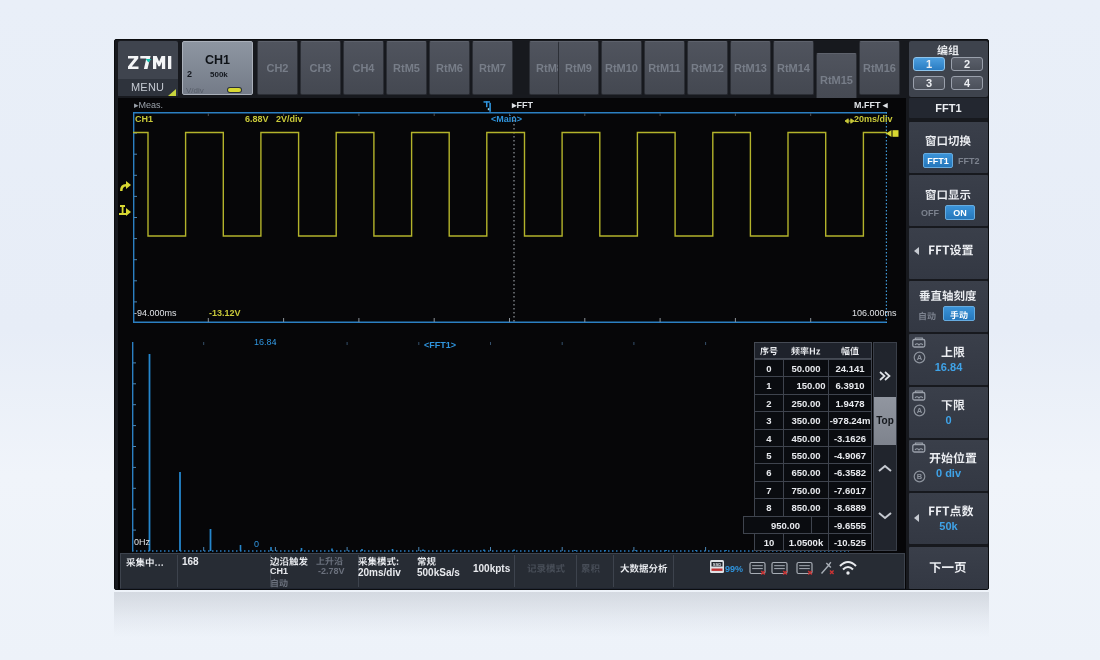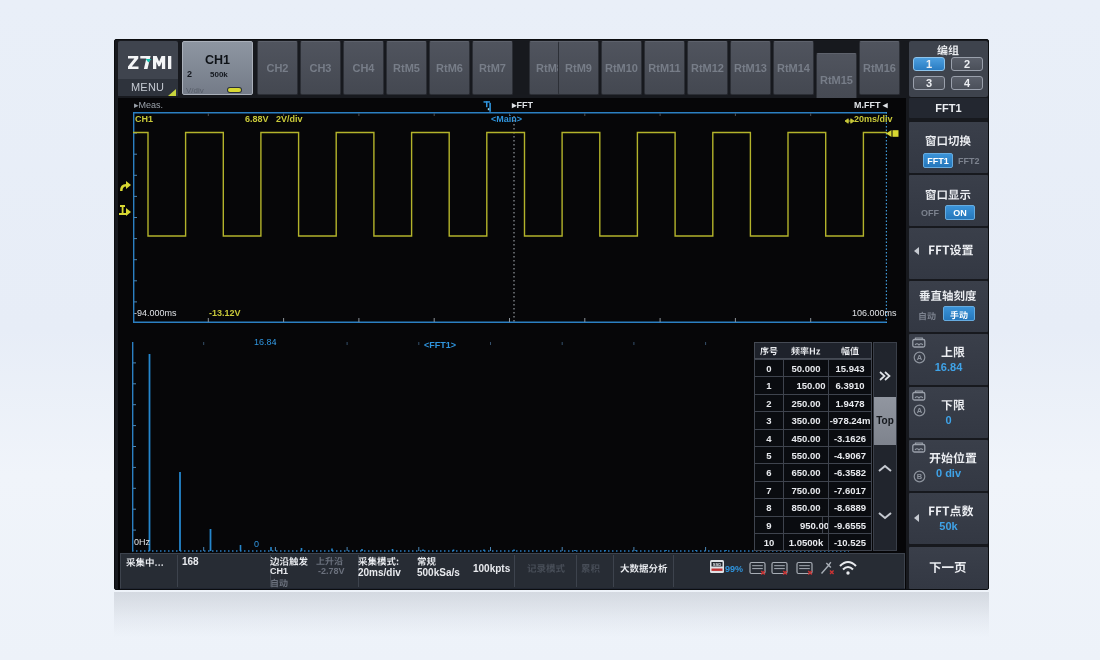--- a/index.html
+++ b/index.html
@@ -223,21 +223,21 @@
       <path transform="translate(0,9.4)" fill="#e8eaee" d="M3.3 -3.7C3.8 -3.5 4.3 -3.2 4.7 -3.0H2.3V-2.1H4.7V-0.3C4.7 -0.2 4.7 -0.2 4.5 -0.2C4.3 -0.2 3.7 -0.2 3.1 -0.2C3.3 0.1 3.5 0.5 3.5 0.8C4.3 0.8 4.9 0.8 5.3 0.7C5.7 0.5 5.8 0.3 5.8 -0.3V-2.1H7.1C6.9 -1.8 6.7 -1.5 6.6 -1.2L7.4 -0.8C7.8 -1.3 8.3 -2.1 8.6 -2.7L7.8 -3.1L7.7 -3.0H6.4L6.5 -3.1L6.0 -3.3C6.7 -3.7 7.4 -4.3 7.9 -4.8L7.2 -5.3L7.0 -5.3H2.7V-4.4H6.1C5.8 -4.2 5.5 -3.9 5.2 -3.7C4.8 -3.9 4.3 -4.1 4.0 -4.3ZM4.1 -7.4 4.4 -6.7H1.0V-4.3C1.0 -2.9 0.9 -1.0 0.2 0.2C0.4 0.4 0.9 0.7 1.1 0.8C1.9 -0.6 2.0 -2.8 2.0 -4.3V-5.7H8.6V-6.7H5.7C5.5 -7.0 5.4 -7.4 5.2 -7.7Z M11.6 -6.4H15.3V-5.6H11.6ZM10.5 -7.3V-4.6H16.5V-7.3ZM9.5 -4.0V-3.1H11.2C11.0 -2.5 10.8 -1.9 10.6 -1.4H15.2C15.1 -0.8 14.9 -0.4 14.8 -0.3C14.7 -0.2 14.5 -0.2 14.3 -0.2C14.1 -0.2 13.4 -0.2 12.8 -0.3C13.0 0.0 13.2 0.4 13.2 0.8C13.8 0.8 14.4 0.8 14.7 0.8C15.2 0.7 15.5 0.7 15.7 0.4C16.0 0.1 16.3 -0.6 16.4 -2.0C16.5 -2.1 16.5 -2.4 16.5 -2.4H12.2L12.4 -3.1H17.5V-4.0Z"></path>
     </svg>
 <svg class="t" style="left:675.8px;top:305.2px" width="29" height="13">
       <path transform="translate(0,9.4)" fill="#e8eaee" d="M0.9 -3.6C0.8 -3.0 0.5 -2.3 0.2 -1.9C0.4 -1.8 0.8 -1.5 1.0 -1.4C1.3 -1.9 1.7 -2.7 1.8 -3.4ZM4.8 -5.4V-1.2H5.7V-4.6H7.5V-1.2H8.4V-5.4H6.9L7.2 -6.2H8.6V-7.1H4.6V-6.2H6.2C6.1 -5.9 6.0 -5.7 5.9 -5.4ZM6.2 -4.3C6.2 -1.3 6.1 -0.4 4.0 0.1C4.2 0.3 4.5 0.6 4.5 0.9C5.6 0.5 6.2 0.1 6.6 -0.6C7.1 -0.1 7.8 0.4 8.2 0.8L8.8 0.2C8.4 -0.2 7.6 -0.8 7.1 -1.2L6.7 -0.8C7.0 -1.6 7.0 -2.7 7.0 -4.3ZM3.7 -3.5C3.5 -2.8 3.3 -2.3 3.0 -1.8V-4.0H4.5V-5.0H3.2V-5.8H4.3V-6.7H3.2V-7.6H2.2V-5.0H1.7V-6.9H0.8V-5.0H0.3V-4.0H2.0V-1.3H2.6C2.1 -0.7 1.3 -0.3 0.3 0.0C0.5 0.2 0.7 0.6 0.8 0.8C3.0 0.1 4.1 -1.0 4.6 -3.3Z M16.4 -5.8C16.1 -5.4 15.6 -4.9 15.2 -4.7L16.0 -4.2C16.4 -4.4 16.8 -4.9 17.3 -5.3ZM9.6 -5.2C10.1 -4.9 10.7 -4.4 11.0 -4.1L11.7 -4.8C11.4 -5.1 10.8 -5.5 10.3 -5.8ZM9.4 -1.9V-0.9H12.9V0.8H14.1V-0.9H17.6V-1.9H14.1V-2.5H12.9V-1.9ZM12.7 -7.4 13.0 -6.9H9.6V-5.9H12.7C12.5 -5.6 12.3 -5.4 12.2 -5.3C12.1 -5.2 12.0 -5.0 11.8 -5.0C11.9 -4.8 12.1 -4.3 12.1 -4.2C12.2 -4.2 12.4 -4.3 13.1 -4.3C12.8 -4.0 12.6 -3.8 12.4 -3.7C12.1 -3.4 11.9 -3.3 11.7 -3.2C11.8 -3.0 11.9 -2.5 11.9 -2.4C12.2 -2.5 12.5 -2.5 14.7 -2.7C14.7 -2.6 14.8 -2.4 14.8 -2.3L15.7 -2.6C15.6 -2.8 15.5 -3.1 15.3 -3.3C15.9 -3.0 16.5 -2.6 16.8 -2.3L17.6 -2.9C17.1 -3.3 16.3 -3.8 15.8 -4.1L15.1 -3.6C15.0 -3.8 14.9 -4.0 14.7 -4.2L13.9 -3.9C14.0 -3.8 14.1 -3.6 14.2 -3.5L13.3 -3.4C14.0 -4.0 14.7 -4.7 15.4 -5.4L14.5 -5.9C14.4 -5.7 14.2 -5.4 14.0 -5.2L13.1 -5.1C13.4 -5.4 13.6 -5.7 13.8 -5.9H17.5V-6.9H14.3C14.1 -7.2 14.0 -7.5 13.8 -7.7ZM9.4 -3.2 9.9 -2.3C10.4 -2.6 11.1 -2.9 11.7 -3.2L11.8 -3.3L11.6 -4.1C10.8 -3.8 9.9 -3.4 9.4 -3.2Z M18.8 0.0H20.2V-2.9H22.7V0.0H24.0V-6.7H22.7V-4.0H20.2V-6.7H18.8Z M25.2 0.0H29.2V-1.0H26.8L29.1 -4.3V-5.0H25.4V-4.0H27.4L25.2 -0.7Z"></path>
     </svg>
 <svg class="t" style="left:726.0px;top:305.2px" width="18" height="13">
       <path transform="translate(0,9.4)" fill="#e8eaee" d="M3.9 -7.3V-6.4H8.6V-7.3ZM5.2 -5.1H7.3V-4.5H5.2ZM4.3 -5.9V-3.7H8.2V-5.9ZM0.4 -6.0V-1.1H1.2V-5.0H1.6V0.8H2.5V-2.1C2.7 -1.8 2.8 -1.4 2.8 -1.2C3.1 -1.2 3.3 -1.2 3.5 -1.4C3.7 -1.5 3.7 -1.8 3.7 -2.1V-6.0H2.5V-7.6H1.6V-6.0ZM2.5 -5.0H2.9V-2.2C2.9 -2.1 2.9 -2.1 2.9 -2.1H2.5ZM4.9 -0.9H5.7V-0.3H4.9ZM7.6 -0.9V-0.3H6.7V-0.9ZM4.9 -1.8V-2.4H5.7V-1.8ZM7.6 -1.8H6.7V-2.4H7.6ZM3.9 -3.2V0.8H4.9V0.5H7.6V0.8H8.5V-3.2Z M14.3 -7.6C14.2 -7.4 14.2 -7.1 14.2 -6.8H12.0V-5.9H14.1L14.0 -5.3H12.4V-0.3H11.6V0.6H17.7V-0.3H17.0V-5.3H14.9L15.1 -5.9H17.5V-6.8H15.3L15.4 -7.6ZM13.3 -0.3V-0.8H16.0V-0.3ZM13.3 -3.3H16.0V-2.8H13.3ZM13.3 -4.0V-4.5H16.0V-4.0ZM13.3 -2.0H16.0V-1.5H13.3ZM11.1 -7.6C10.7 -6.3 10.0 -5.1 9.2 -4.2C9.4 -4.0 9.6 -3.4 9.7 -3.1C9.9 -3.3 10.1 -3.5 10.2 -3.7V0.8H11.2V-5.3C11.6 -6.0 11.9 -6.6 12.1 -7.3Z"></path>
     </svg>
 <div class="cell" style="left:639px;top:319.0px;width:30px;height:18.4px;line-height:17px;">0</div>
 <div class="cell" style="left:668px;top:319.0px;width:46px;height:18.4px;line-height:17px;">50.000</div>
-<div class="cell" style="left:713px;top:319.0px;width:44px;height:18.4px;line-height:17px;">15.943</div>
+<div class="cell" style="left:713px;top:319.0px;width:44px;height:18.4px;line-height:17px;">24.141</div>
 <div class="cell" style="left:639px;top:336.4px;width:30px;height:18.4px;line-height:17px;">1</div>
 <div class="cell" style="left:668px;top:336.4px;width:56px;height:18.4px;line-height:17px;">150.00</div>
 <div class="cell" style="left:713px;top:336.4px;width:44px;height:18.4px;line-height:17px;">6.3910</div>
 <div class="cell" style="left:639px;top:353.8px;width:30px;height:18.4px;line-height:17px;">2</div>
 <div class="cell" style="left:668px;top:353.8px;width:46px;height:18.4px;line-height:17px;">250.00</div>
 <div class="cell" style="left:713px;top:353.8px;width:44px;height:18.4px;line-height:17px;">1.9478</div>
 <div class="cell" style="left:639px;top:371.2px;width:30px;height:18.4px;line-height:17px;">3</div>
 <div class="cell" style="left:668px;top:371.2px;width:46px;height:18.4px;line-height:17px;">350.00</div>
 <div class="cell" style="left:713px;top:371.2px;width:44px;height:18.4px;line-height:17px;">-978.24m</div>
 <div class="cell" style="left:639px;top:388.6px;width:30px;height:18.4px;line-height:17px;">4</div>
@@ -249,21 +249,21 @@
 <div class="cell" style="left:639px;top:423.4px;width:30px;height:18.4px;line-height:17px;">6</div>
 <div class="cell" style="left:668px;top:423.4px;width:46px;height:18.4px;line-height:17px;">650.00</div>
 <div class="cell" style="left:713px;top:423.4px;width:44px;height:18.4px;line-height:17px;">-6.3582</div>
 <div class="cell" style="left:639px;top:440.8px;width:30px;height:18.4px;line-height:17px;">7</div>
 <div class="cell" style="left:668px;top:440.8px;width:46px;height:18.4px;line-height:17px;">750.00</div>
 <div class="cell" style="left:713px;top:440.8px;width:44px;height:18.4px;line-height:17px;">-7.6017</div>
 <div class="cell" style="left:639px;top:458.2px;width:30px;height:18.4px;line-height:17px;">8</div>
 <div class="cell" style="left:668px;top:458.2px;width:46px;height:18.4px;line-height:17px;">850.00</div>
 <div class="cell" style="left:713px;top:458.2px;width:44px;height:18.4px;line-height:17px;">-8.6889</div>
 <div class="cell" style="left:639px;top:475.6px;width:30px;height:18.4px;line-height:17px;">9</div>
-<div class="cell" style="left:668px;top:475.6px;width:40px;height:18.4px;line-height:17px;padding-left:16px;">950.00</div>
+<div class="cell" style="left:628px;top:475.6px;width:69px;height:18.4px;line-height:17px;padding-left:16px;">950.00</div>
 <div class="cell" style="left:713px;top:475.6px;width:44px;height:18.4px;line-height:17px;">-9.6555</div>
 <div class="cell" style="left:639px;top:493.0px;width:30px;height:18.4px;line-height:17px;">10</div>
 <div class="cell" style="left:668px;top:493.0px;width:46px;height:18.4px;line-height:17px;">1.0500k</div>
 <div class="cell" style="left:713px;top:493.0px;width:44px;height:18.4px;line-height:17px;">-10.525</div>
 <div class="abs" style="left:758px;top:302px;width:24px;height:209px;background:#21252d;border:1px solid #3a3f49;box-sizing:border-box;"></div>
 <svg class="t" style="left:763px;top:331px" width="14" height="10">
       <path d="M2,1 L6.5,5 L2,9 M7,1 L11.5,5 L7,9" stroke="#dfe2e6" stroke-width="1.7" fill="none"></path>
     </svg>
 <div class="abs" style="left:759px;top:357px;width:22px;height:48px;background:linear-gradient(180deg,#9196a0,#7e838d);color:#15181d;font-size:10px;font-weight:bold;text-align:center;line-height:48px;">Top</div>
 <svg class="t" style="left:763px;top:424px" width="14" height="9">

